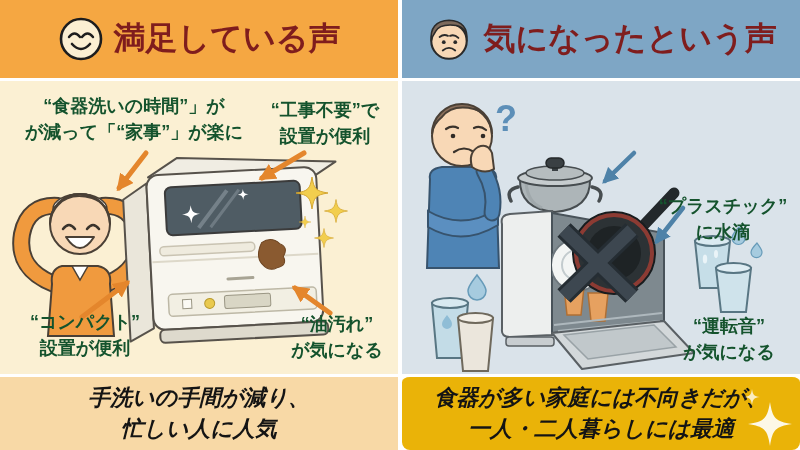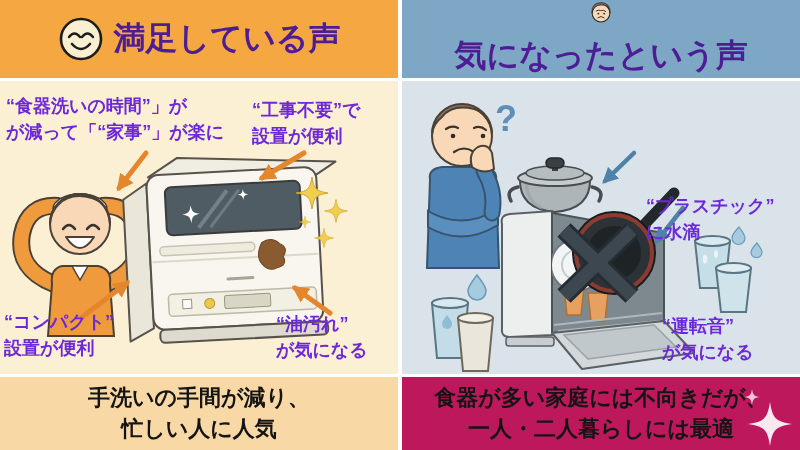--- a/index.html
+++ b/index.html
@@ -9,45 +9,45 @@
     -webkit-font-smoothing:antialiased;
   }
   .panel{position:absolute;top:0;width:398px;height:450px;}
   .panel.left{left:0;}
   .panel.right{left:402px;}
   .hdr{
     position:absolute;top:0;left:0;width:100%;height:78px;
     display:flex;align-items:center;justify-content:center;gap:10px;
   }
   .panel.left  .hdr{background:#F5A742;}
-  .panel.right .hdr{background:#7EA6C5;flex-direction:column;}
-  .hdr h1{margin:0;font-size:32px;font-weight:800;letter-spacing:0;color:#4c1d95;white-space:nowrap;}
+  .panel.right .hdr{background:#7EA6C5;}
+  .hdr h1{margin:0;font-size:32px;font-weight:800;letter-spacing:0;color:#7f1d1d;white-space:nowrap;}
   .bdy{position:absolute;top:78px;left:0;width:100%;height:296px;border-top:3px solid #fff;box-sizing:border-box;}
   .panel.left  .bdy{background:#FBF0D3;}
   .panel.right .bdy{background:#DAE3EA;}
   .bdy svg.illus{position:absolute;inset:0;}
   .callout{
-    position:absolute;font-weight:800;white-space:pre-line;text-align:left;
-    font-size:18px;line-height:1.45;color:#6d28d9;
+    position:absolute;font-weight:800;white-space:pre-line;text-align:center;
+    font-size:18px;line-height:1.45;color:#14532d;
   }
   .c1{top:12px;left:6px;width:256px;}
   .c2{top:16px;left:252px;width:146px;}
   .c3{top:228px;left:4px;width:162px;}
   .c4{top:230px;left:276px;width:122px;}
   .r1{top:12px;left:138px;width:260px;}
   .r2{top:112px;left:244px;width:154px;}
   .r3{top:232px;left:260px;width:134px;}
   .ftr{
     position:absolute;top:374px;left:0;width:100%;height:76px;
     border-top:3px solid #fff;box-sizing:border-box;
     display:flex;align-items:center;justify-content:center;
   }
   .panel.left  .ftr{background:#F8D9A6;}
-  .panel.right .ftr{background:#be185d;}
-  .ftr p{margin:0;font-size:22px;font-weight:800;line-height:1.4;text-align:center;white-space:pre-line;color:#141414;}
+  .panel.right .ftr{background:#eab308;border-radius:8px;}
+  .ftr p{margin:0;font-size:22px;font-weight:800;line-height:1.4;text-align:center;white-space:pre-line;color:#141414;font-style:italic;}
   .ftr .spark{position:absolute;right:0;top:0;width:398px;height:76px;pointer-events:none;}
 </style>
 </head>
 <body>
 
 <div class="canvas">
 
   <section class="panel left">
 
     <header class="hdr">

